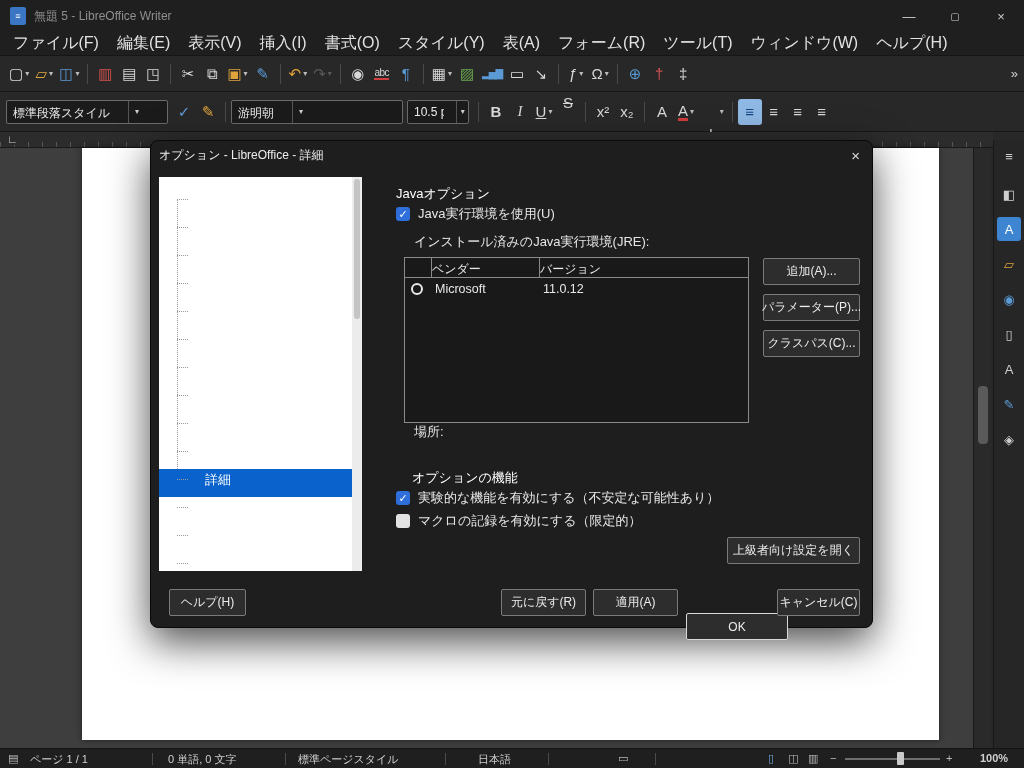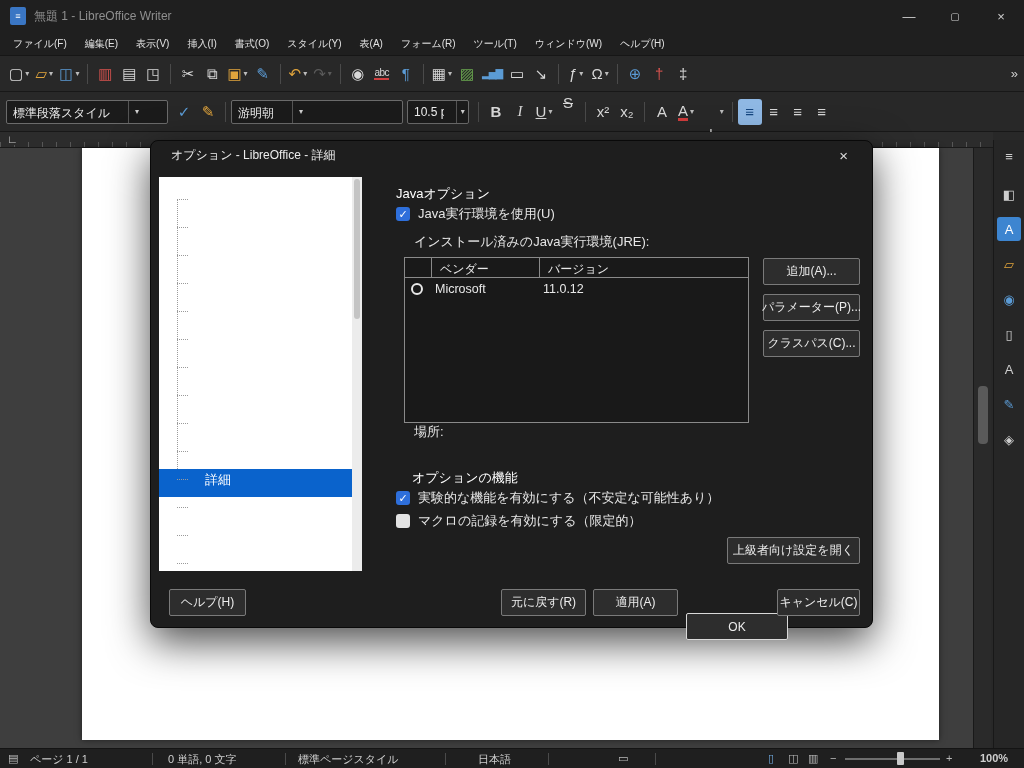--- a/index.html
+++ b/index.html
@@ -10,21 +10,21 @@
   
   .titlebar { position:absolute; top:0; left:0; right:0; height:32px; background:#1f1f1f; display:flex; align-items:center; }
   .app-ic { width:16px; height:18px; margin:0 8px 0 10px; background:#3a76c4; border-radius:2px; color:#fff; font-size:9px; display:flex; align-items:center; justify-content:center; }
   .title-text { font-size:12px; color:#8f8f8f; }
   .win-controls { margin-left:auto; display:flex; height:32px; }
   .win-btn { width:46px; height:32px; display:flex; align-items:center; justify-content:center; color:#cfcfcf; font-size:13px; }
   .win-btn.max span { font-size:10px; }
 
   
   .menubar { position:absolute; top:32px; left:0; right:0; height:24px; background:#1f1f1f; display:flex; align-items:center; padding-left:4px; border-bottom:1px solid #161616; }
-  .menu-item { padding:3px 9px; font-size:10px; color:#e2e2e2; }
+  .menu-item { padding:3px 9px; font-size:16px; color:#e2e2e2; }
 
   
   .toolbar { position:absolute; left:0; right:0; background:#282828; display:flex; align-items:center; padding:0 6px; border-bottom:1px solid #181818; }
   .toolbar1 { top:56px; height:36px; }
   .toolbar2 { top:92px; height:40px; }
   .tb { height:26px; min-width:24px; padding:0 3px; display:inline-flex; align-items:center; justify-content:center; border-radius:3px; }
   .tb .g { font-size:15px; line-height:1; color:#d8d8d8; }
   .dd { font-size:8px; color:#bcbcbc; margin-left:2px; }
   .sep { width:1px; height:20px; background:#4a4a4a; margin:0 5px; flex:0 0 auto; }
   .ic-amber { color:#e0a43c !important; } .ic-blue { color:#5b9bd5 !important; }
@@ -66,21 +66,21 @@
   .statusbar { position:absolute; left:0; right:0; bottom:0; height:20px; background:#1f1f1f; border-top:1px solid #141414; font-size:11px; color:#cfcfcf; }
   .st { position:absolute; top:3px; white-space:nowrap; }
   .ssep { position:absolute; top:4px; width:1px; height:12px; background:#4a4a4a; }
   .sic { font-size:11px; color:#b9b9b9; }
   .zoom-track { position:absolute; top:9px; left:845px; width:95px; height:2px; background:#6e6e6e; }
   .zoom-thumb { position:absolute; top:-6px; left:52px; width:7px; height:13px; background:#c9c9c9; border-radius:1px; }
   .view-active { color:#6fa8dc; }
 
   
   .dialog { position:absolute; left:150px; top:140px; width:723px; height:488px; background:#1e1e1e; border:1px solid #090909; border-radius:8px; box-shadow:0 14px 40px rgba(0,0,0,.7); z-index:50; }
-  .dlg-title { position:absolute; top:0; left:0; right:0; height:28px; display:flex; align-items:center; padding:0 20px; font-size:12px; color:#ececec; }
+  .dlg-title { position:absolute; top:0; left:0; right:0; height:28px; display:flex; align-items:center; padding:0 8px; font-size:12px; color:#ececec; }
   .dlg-close { margin-left:auto; font-size:15px; color:#dadada; padding:0 4px; }
 
   .tree { position:absolute; left:8px; top:36px; width:203px; height:394px; background:#ffffff; padding-top:12px; }
   .tree::before { content:""; position:absolute; left:18px; top:22px; height:286px; border-left:1px dotted #9a9a9a; }
   .tree-row { position:relative; height:28px; }
   .tree-row::before { content:""; position:absolute; left:18px; top:10px; width:11px; border-top:1px dotted #9a9a9a; }
   .tree-row.selected { background:#0a63cc; }
   .tree-label { position:absolute; left:46px; top:2px; color:#fff; font-size:13px; }
   .tree-scroll { position:absolute; top:0; right:0; width:10px; height:100%; background:#ececec; }
   .tree-thumb { position:absolute; top:2px; left:2px; width:6px; height:140px; background:#c4c4c4; border-radius:3px; }
@@ -88,37 +88,37 @@
   .dlabel { position:absolute; font-size:13px; color:#e6e6e6; white-space:nowrap; }
   .dheading { position:absolute; font-size:13px; color:#ffffff; white-space:nowrap; }
   .cbrow { position:absolute; display:flex; align-items:center; }
   .cb { width:14px; height:14px; border-radius:3px; margin-right:8px; display:flex; align-items:center; justify-content:center; font-size:11px; }
   .cb.on { background:#2e6fdb; color:#fff; }
   .cb.off { background:#e3e3e3; color:transparent; }
   .cbtext { font-size:13px; color:#e6e6e6; white-space:nowrap; }
 
   .jre-table { position:absolute; left:253px; top:116px; width:345px; height:166px; background:#191919; border:1px solid #8a8a8a; }
   .thead { display:grid; grid-template-columns:26px 108px auto; height:20px; border-bottom:1px solid #8a8a8a; }
-  .thead .th { font-size:12px; color:#e8e8e8; padding:3px 0 0 8px; border-left:1px solid #8a8a8a; }
+  .thead .th { font-size:12px; color:#e8e8e8; padding:3px 0 0 0; border-left:1px solid #8a8a8a; }
   .thead .th0 { border-left:none; }
   .trow { display:grid; grid-template-columns:26px 108px auto; height:22px; align-items:center; }
   .trow .td { font-size:12.5px; color:#e8e8e8; padding-left:4px; }
   .radio { width:12px; height:12px; border:2px solid #e8e8e8; border-radius:50%; margin-left:6px; }
 
   .btn { position:absolute; height:27px; background:#2d2d2d; border:1px solid #7a7a7a; border-radius:2px; color:#ececec; font-size:12px; display:flex; align-items:center; justify-content:center; white-space:nowrap; }
   .btn.default { border-color:#d9d9d9; }
 </style>
 </head>
 <body>
 
 <div class="app">
 
   <div class="titlebar">
     <span class="app-ic">≡</span>
-    <span class="title-text">無題 1 - LibreOffice Writer</span>
+    <span class="title-text">無題 5 - LibreOffice Writer</span>
     <div class="win-controls">
       <div class="win-btn">
           <span>—</span>
         </div>
       <div class="win-btn max">
           <span>▢</span>
         </div>
       <div class="win-btn">
           <span>×</span>
         </div>

